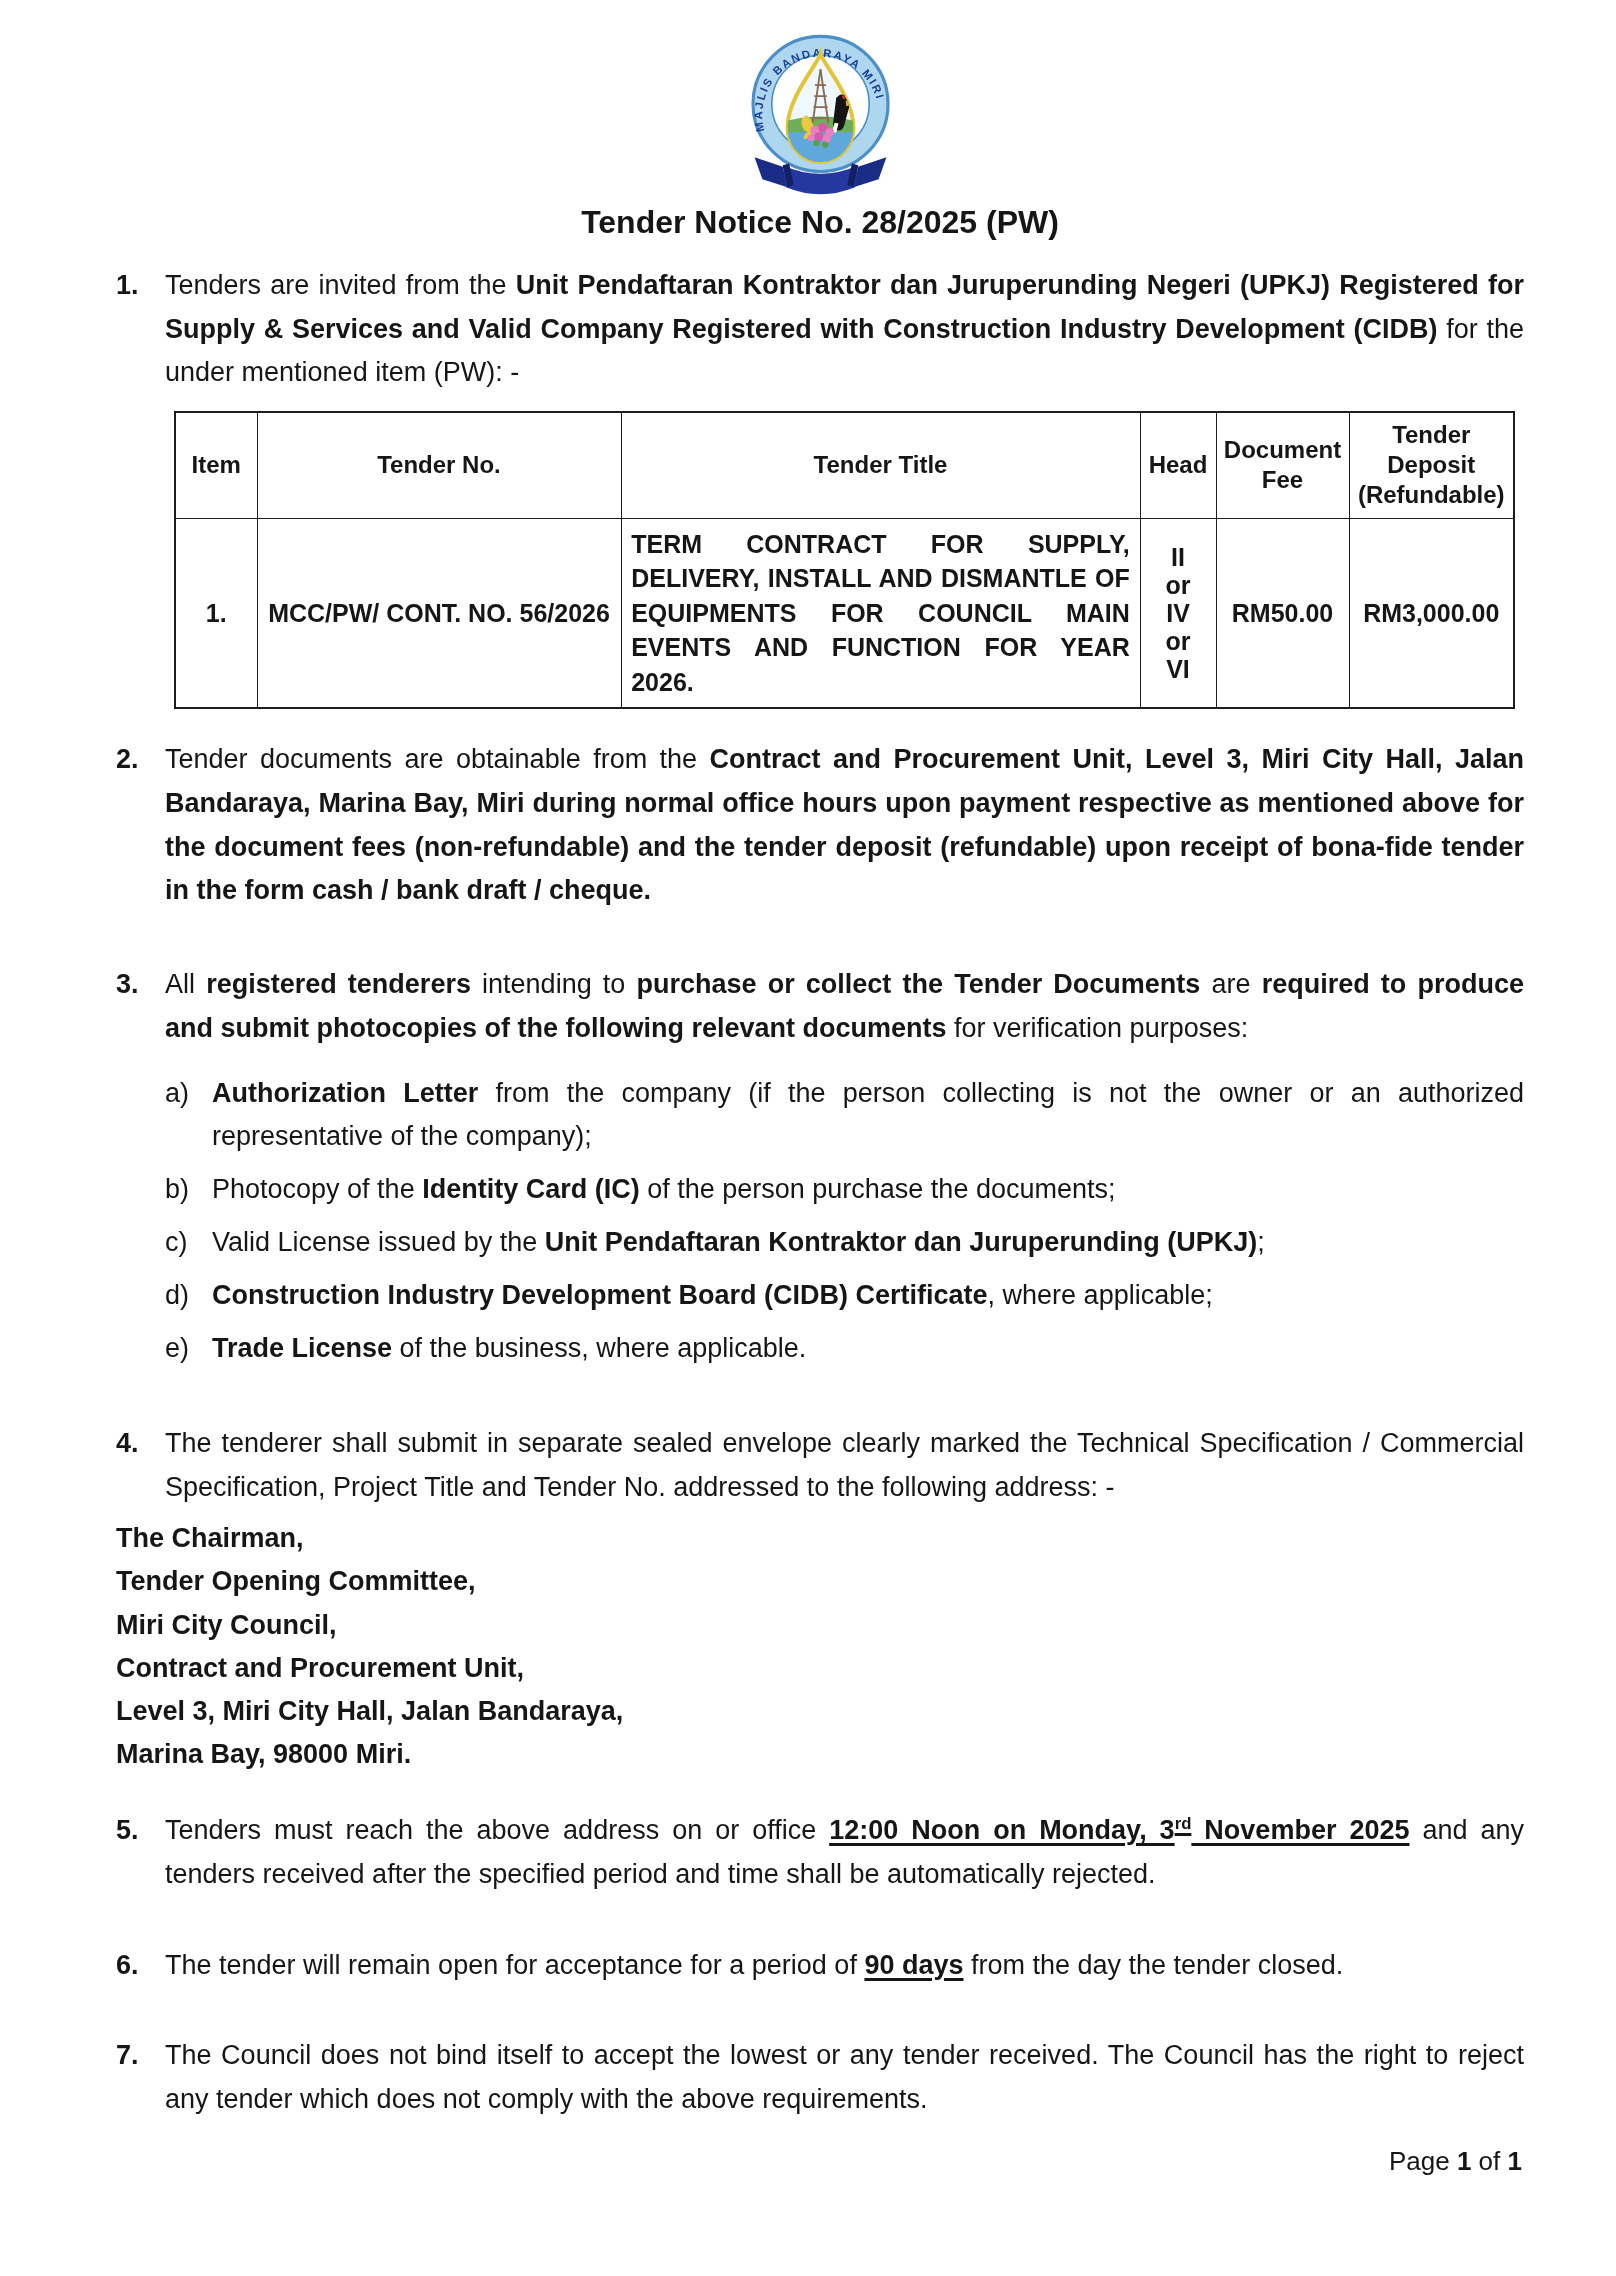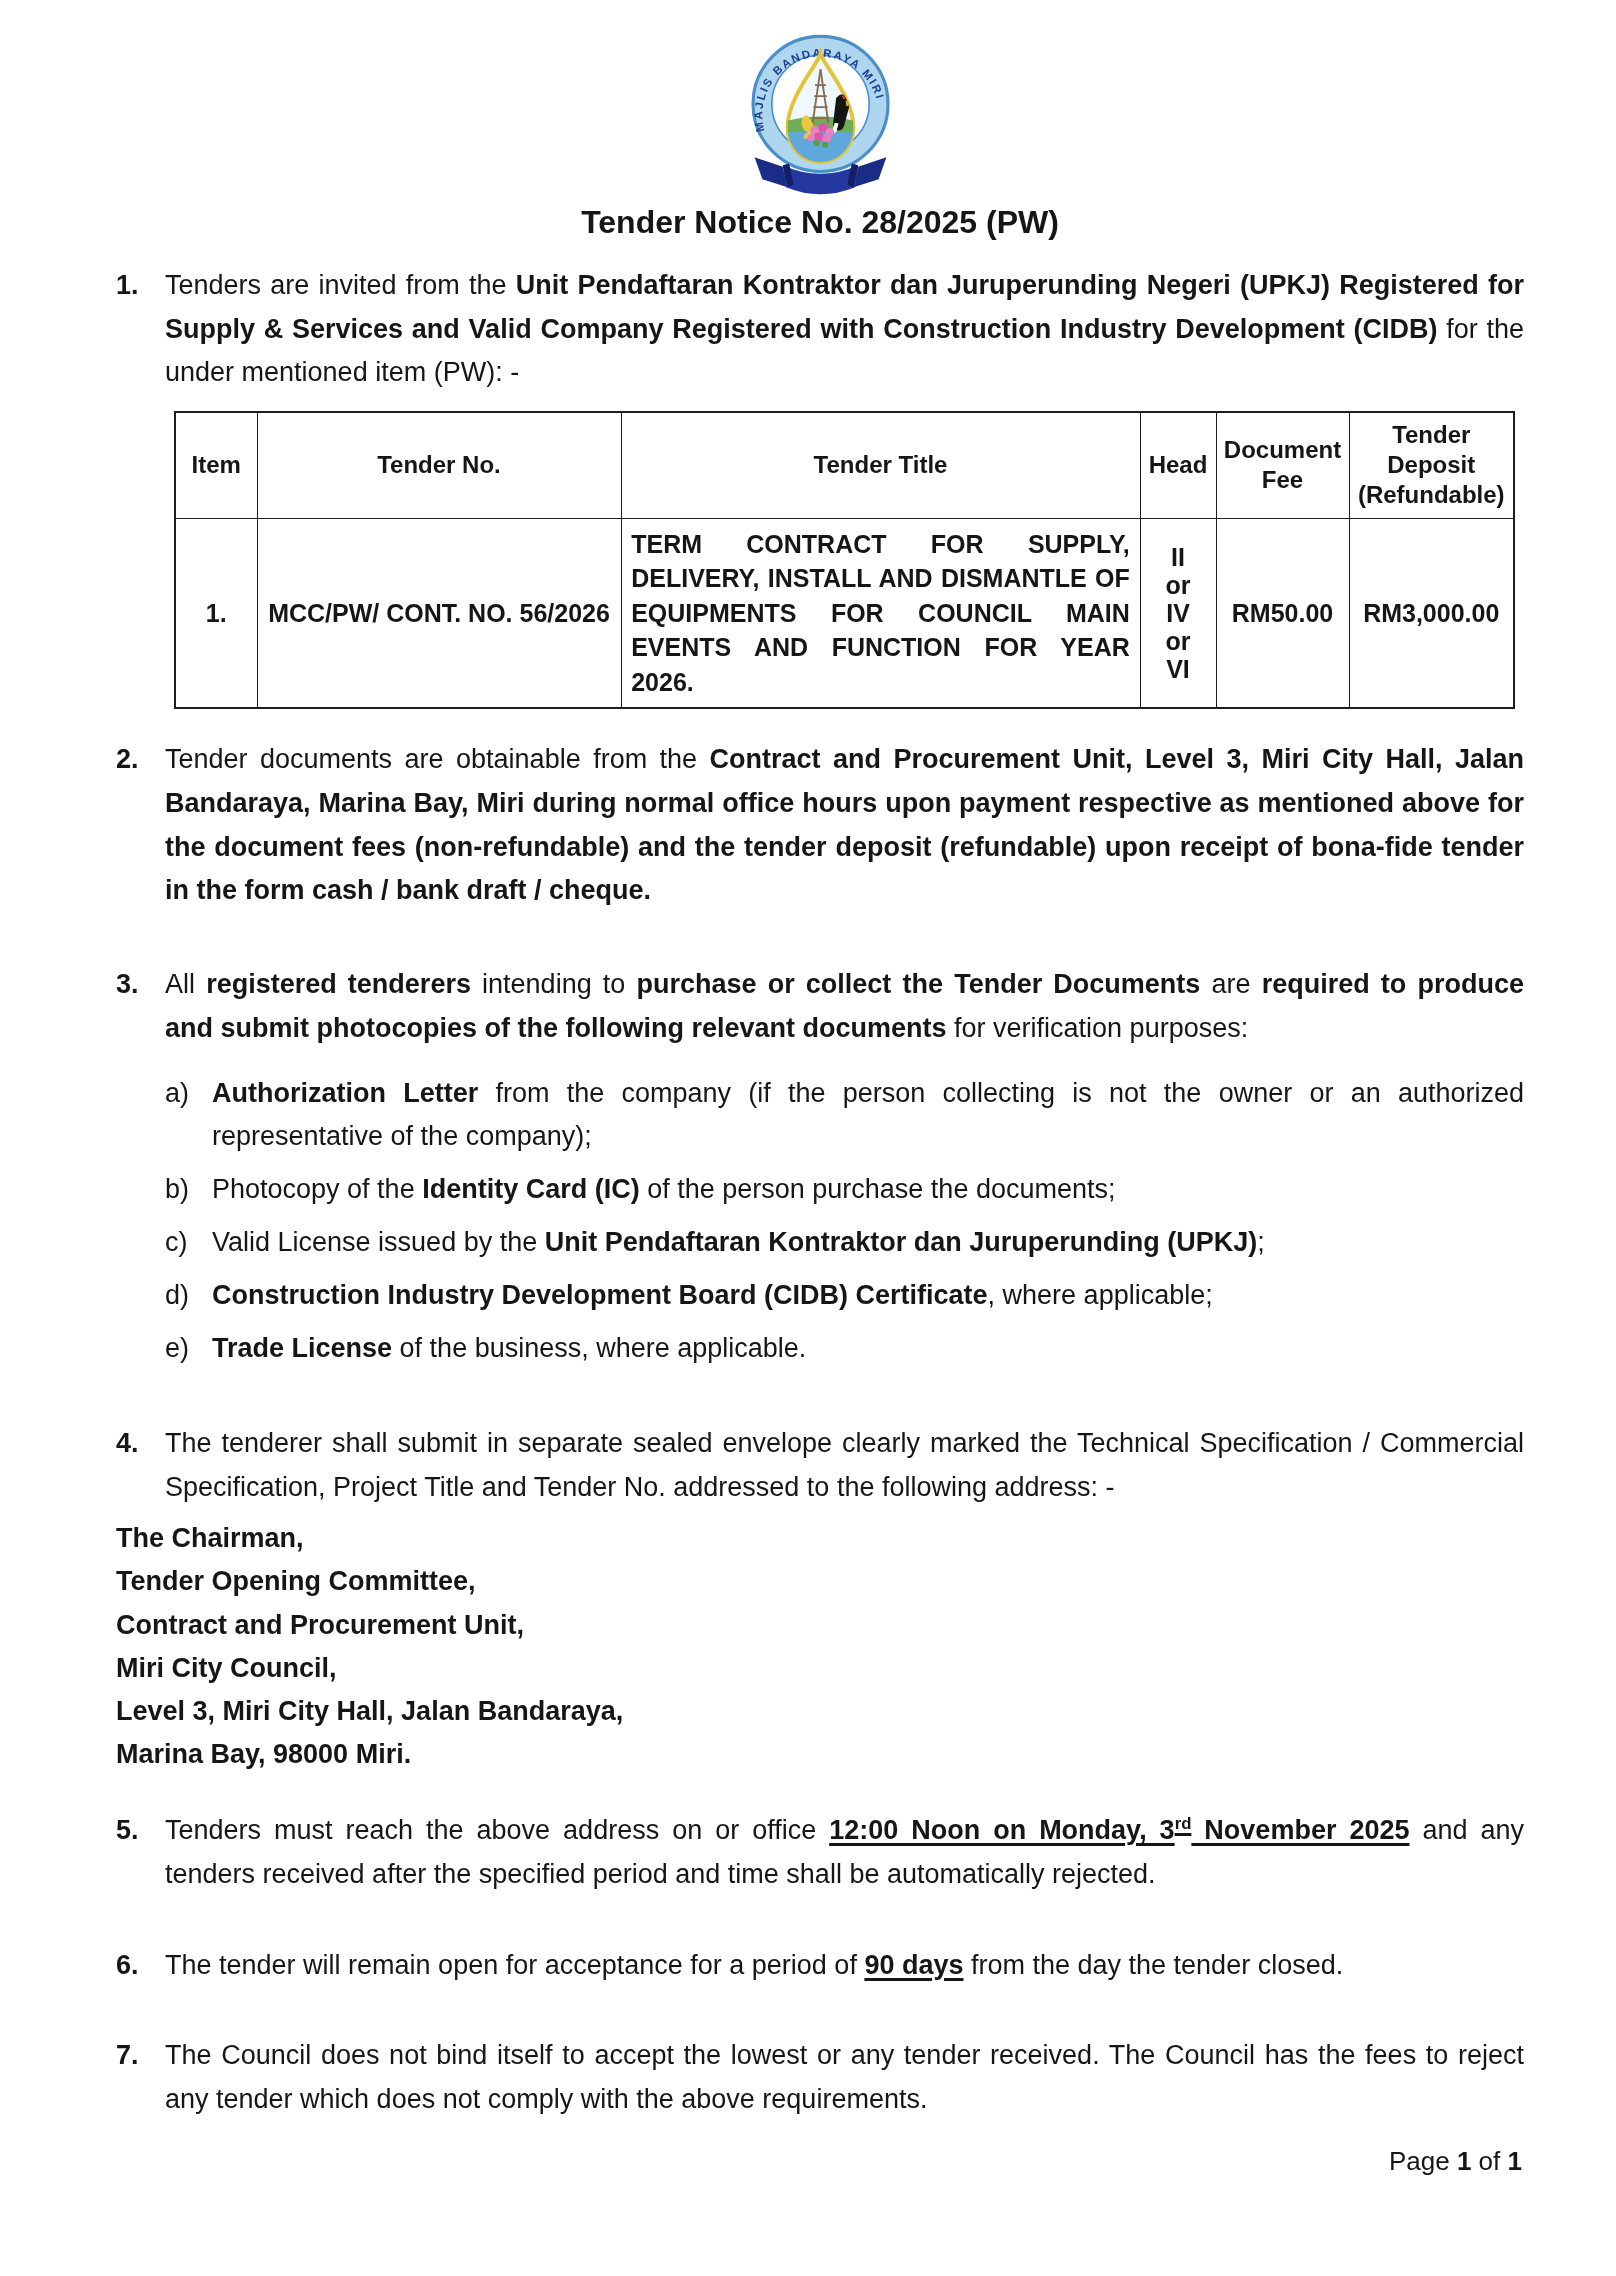--- a/index.html
+++ b/index.html
@@ -192,38 +192,38 @@
 
 
     <div class="num-item" style="margin-top:52px;">
       <span class="num">4.</span>
       <div class="body"><span>The tenderer shall submit in separate sealed envelope clearly marked the Technical Specification / Commercial Specification, Project Title and Tender No. addressed to the following address: -</span></div>
     </div>
 
     <div class="address">
       <div>The Chairman,</div>
       <div>Tender Opening Committee,</div>
+      <div>Miri City Council,</div>
       <div>Contract and Procurement Unit,</div>
-      <div>Miri City Council,</div>
       <div>Level 3, Miri City Hall, Jalan Bandaraya,</div>
       <div>Marina Bay, 98000 Miri.</div>
     </div>
 
     <div class="num-item" style="margin-top:33px;">
       <span class="num">5.</span>
       <div class="body"><span>Tenders must reach the above address on or office </span><span class="b u">12:00 Noon on Monday, 3</span><sup class="b u">rd</sup><span class="b u"> November 2025</span><span> and any tenders received after the specified period and time shall be automatically rejected.</span></div>
     </div>
 
     <div class="num-item" style="margin-top:47px;">
       <span class="num">6.</span>
       <div class="body"><span>The tender will remain open for acceptance for a period of </span><span class="b u">90 days</span><span> from the day the tender closed.</span></div>
     </div>
 
     <div class="num-item" style="margin-top:47px;">
       <span class="num">7.</span>
-      <div class="body"><span>The Council does not bind itself to accept the lowest or any tender received. The Council has the fees to reject any tender which does not comply with the above requirements.</span></div>
+      <div class="body"><span>The Council does not bind itself to accept the lowest or any tender received. The Council has the right to reject any tender which does not comply with the above requirements.</span></div>
     </div>
 
   </div>
 
   <div class="page-num"><span>Page </span><span class="b">1</span><span> of </span><span class="b">1</span></div>
 </div>
 
 
 </body></html>

